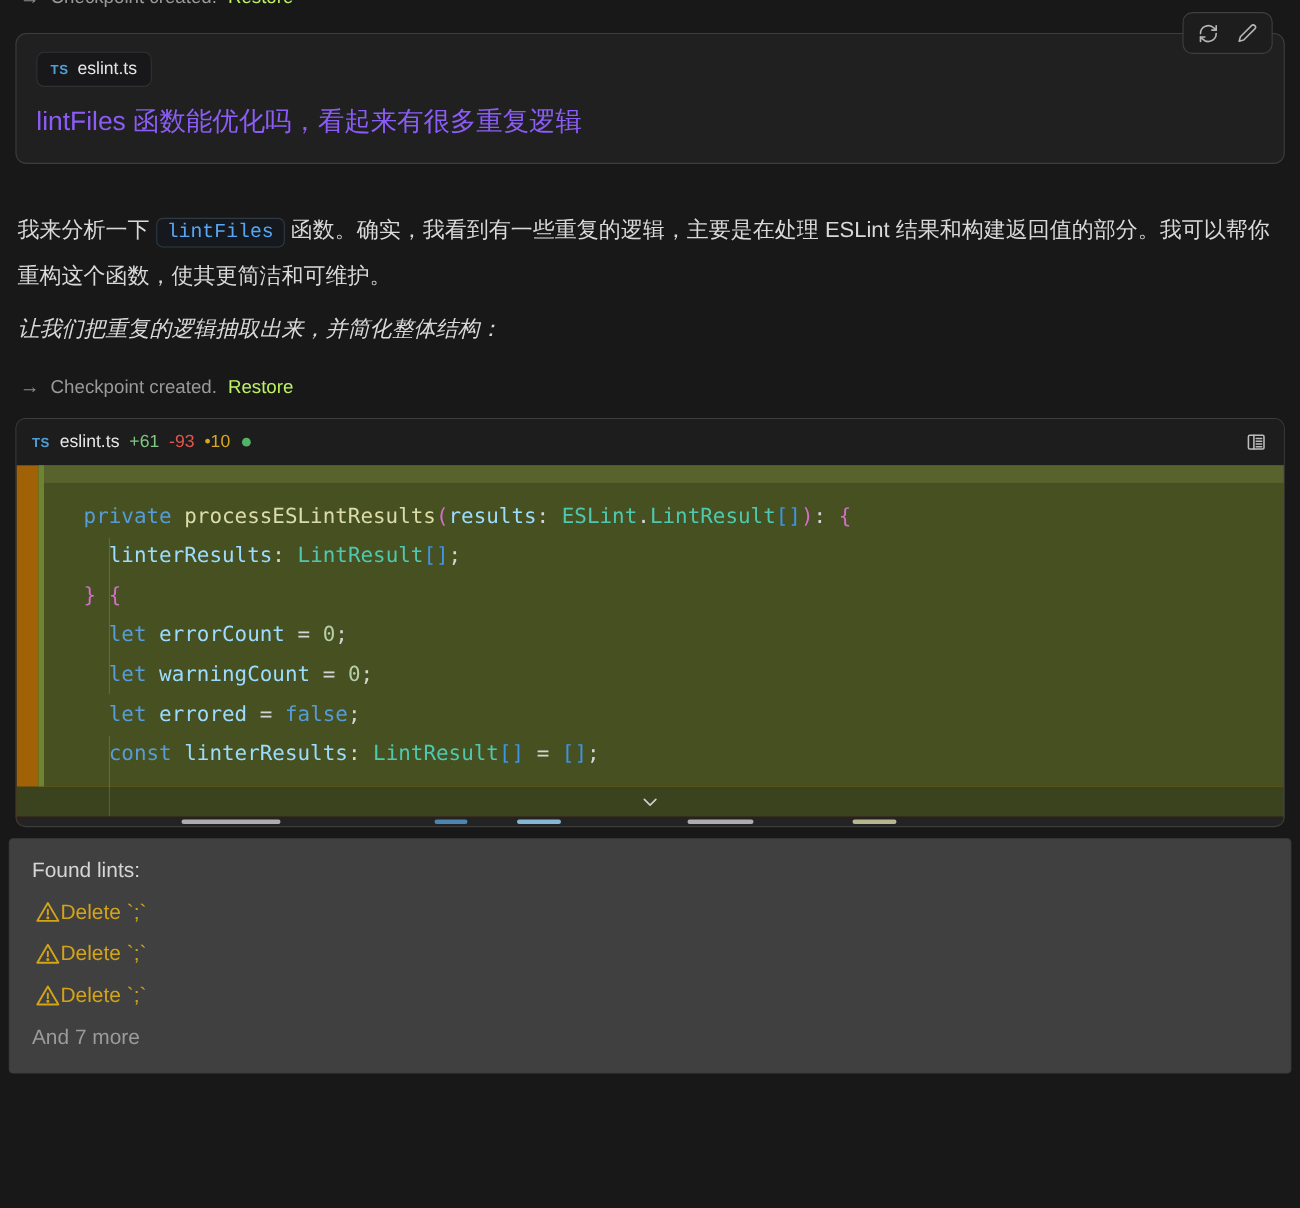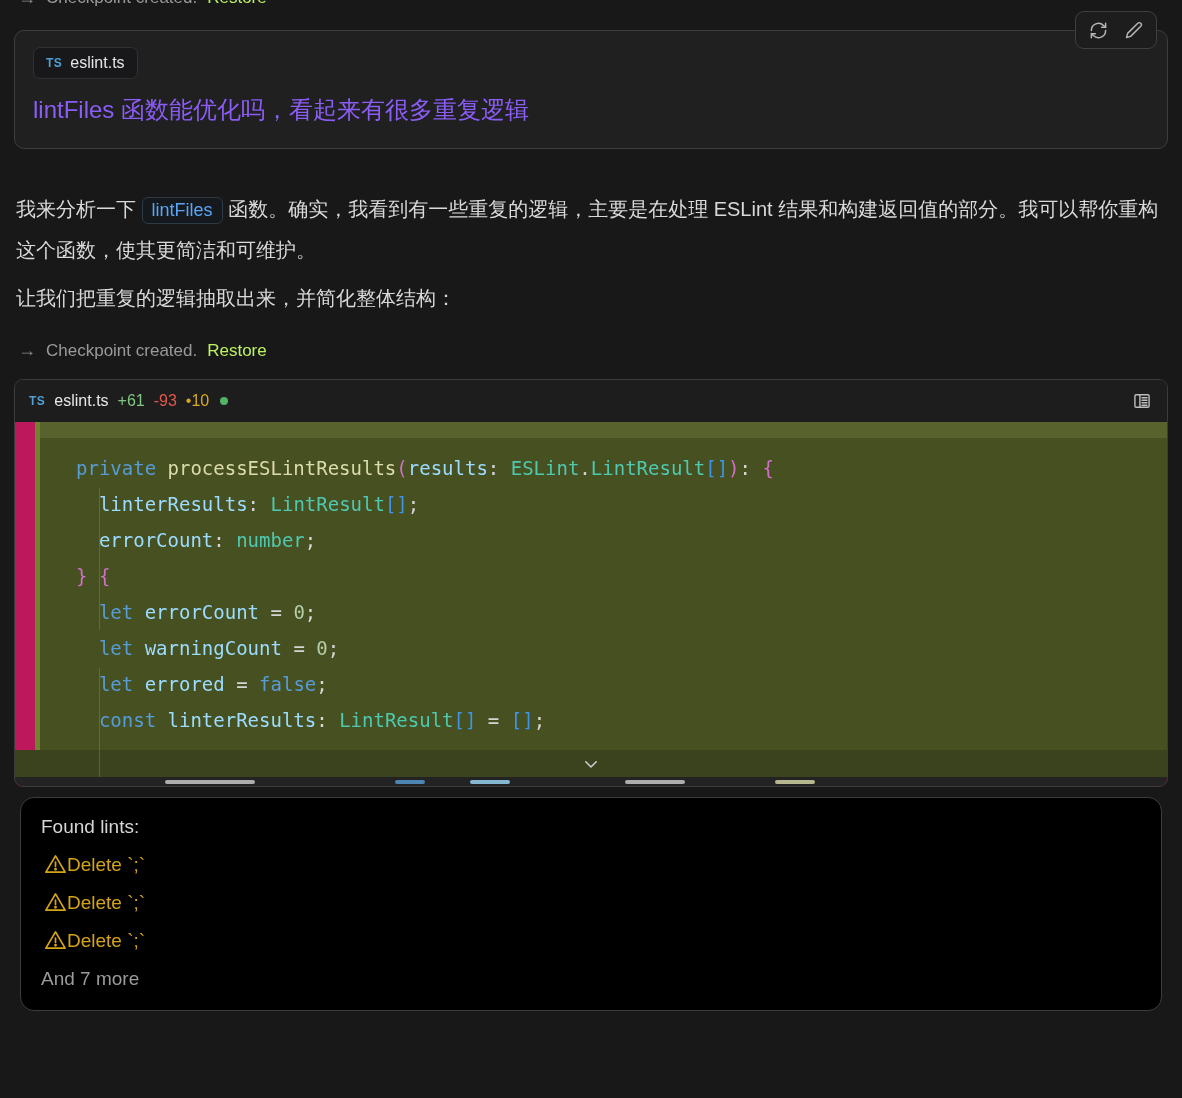--- a/index.html
+++ b/index.html
@@ -31,58 +31,58 @@
     display:inline-flex; align-items:center; gap:8px; background:#18181a;
     border:1px solid #313133; border-radius:7px; padding:6px 12px; cursor:pointer;
   }
   .ts-badge { color:#4f9fd6; font-size:12px; font-weight:700; letter-spacing:.5px; }
   .file-chip .fname { color:#e6e6e6; font-size:16px; }
   .user-msg { margin-top:15px; font-size:24px; color:#8b5cf6; }
 
   
   .assist-p { margin:0 16px; font-size:20px; line-height:40px; color:#d9d9d9; }
   #assist-p1 { margin-top:40px; }
-  #assist-p2 { margin-top:8px; }
+  #assist-p2 { margin-top:8px;font-style:italic; }
   .inline-code {
-    font-family:Liberation Sans, sans-serif; font-size:18px; color:#58a6f5;
+    font-family:Liberation Mono, monospace; font-size:18px; color:#58a6f5;
     background:#15181c; border:1px solid #2e3a44; border-radius:6px; padding:2px 9px 3px;
   }
 
   
   .diff-panel { margin:18px 14px 0; border:1px solid #3c3c3c; border-radius:9px; background:#1f1f1f; overflow:hidden; }
   .diff-header { display:flex; align-items:center; gap:9px; padding:10px 14px; background:#1d1d1e; font-size:16px; }
   .diff-header .fname { color:#e8e8e8; }
   .stat-add { color:#81c784; }
   .stat-del { color:#e2574d; }
   .stat-lints { color:#d7a81e;text-align:right; }
   .status-dot { width:8px; height:8px; border-radius:50%; background:#53b365; margin-left:2px; }
   .panel-icon { margin-left:auto; width:22px; height:22px; cursor:pointer; display:flex; align-items:center; justify-content:center; }
 
-  .diff-body { position:relative; background:#be185d; padding-left:20px; }
+  .diff-body { position:relative; background:#a16207; padding-left:20px; }
   .diff-added { position:relative; background:#465021; }
   .added-gutter { position:absolute; left:0; top:0; bottom:0; width:5px; background:#6e8430; }
   .added-topband { height:16px; background:#57622c; }
   .code-pre { padding:12px 0 12px 41px; font-family:"DejaVu Sans Mono",monospace; font-size:19px; line-height:36px; color:#d4d4d4; }
   .code-line { white-space:pre; }
   .indent-guide { position:absolute; width:1px; background:rgba(220,230,200,0.18); left:64px; }
   .tk-kw   { color:#569cd6; }
   .tk-fn   { color:#dcdcaa; }
   .tk-var  { color:#9cdcfe; }
   .tk-type { color:#4ec9b0; }
   .tk-num  { color:#b5cea8; }
   .tk-punc { color:#d4d4d4; }
   .tk-brp  { color:#d26fc9; }
   .tk-brs  { color:#3d95e8; }
 
   .expand-band { height:27px; background:#3a421e; display:flex; align-items:center; justify-content:center; cursor:pointer; margin-left:-20px; }
   .clip-strip { position:relative; height:9px; background:#232323; margin-left:-20px; overflow:hidden; }
   .clip-frag { position:absolute; top:3px; height:4px; border-radius:2px; opacity:.8; }
 
   
-  .lints-card { margin:10px 20px 0; border:1px solid #3c3c3c; border-radius:14px; background:#000000; padding:18px 20px 20px; }
+  .lints-card { margin:10px 8px 0; border:1px solid #3c3c3c; border-radius:4px; background:#404040; padding:18px 20px 20px; }
   .lints-title { font-size:19px; color:#d6d6d6; }
   .lint-row { display:flex; align-items:center; gap:0; margin-top:15px; margin-left:3px; }
   .lint-label { font-size:19px; color:#d4a417; }
   .lints-more { margin-top:16px; font-size:19px; color:#9b9b9b; }
 </style>
 </head>
 <body>
 
 <div class="checkpoint" id="checkpoint-top">
   <span class="arrow">→</span>
@@ -146,21 +146,20 @@
   </div>
   <div class="diff-body">
     <div class="diff-added">
       <div class="added-gutter"></div>
       <div class="added-topband"></div>
       <div class="indent-guide" style="top:66px;height:142px;"></div>
       <div class="indent-guide" style="top:246px;height:142px;"></div>
       <div class="code-pre" id="code-pre">
           <div class="code-line"><span class="tk-kw">private </span><span class="tk-fn">processESLintResults</span><span class="tk-brp">(</span><span class="tk-var">results</span><span class="tk-punc">: </span><span class="tk-type">ESLint</span><span class="tk-punc">.</span><span class="tk-type">LintResult</span><span class="tk-brs">[]</span><span class="tk-brp">)</span><span class="tk-punc">: </span><span class="tk-brp">{</span></div>
           <div class="code-line"><span class="tk-punc">  </span><span class="tk-var">linterResults</span><span class="tk-punc">: </span><span class="tk-type">LintResult</span><span class="tk-brs">[]</span><span class="tk-punc">;</span></div>
-          <div class="code-line"><span class="tk-punc">  </span><span class="tk-var">errorCount</span><span class="tk-punc">: </span><span class="tk-type">number</span><span class="tk-punc">;</span></div>
           <div class="code-line"><span class="tk-brp">} {</span></div>
           <div class="code-line"><span class="tk-punc">  </span><span class="tk-kw">let </span><span class="tk-var">errorCount</span><span class="tk-punc"> = </span><span class="tk-num">0</span><span class="tk-punc">;</span></div>
           <div class="code-line"><span class="tk-punc">  </span><span class="tk-kw">let </span><span class="tk-var">warningCount</span><span class="tk-punc"> = </span><span class="tk-num">0</span><span class="tk-punc">;</span></div>
           <div class="code-line"><span class="tk-punc">  </span><span class="tk-kw">let </span><span class="tk-var">errored</span><span class="tk-punc"> = </span><span class="tk-kw">false</span><span class="tk-punc">;</span></div>
           <div class="code-line"><span class="tk-punc">  </span><span class="tk-kw">const </span><span class="tk-var">linterResults</span><span class="tk-punc">: </span><span class="tk-type">LintResult</span><span class="tk-brs">[]</span><span class="tk-punc"> = </span><span class="tk-brs">[]</span><span class="tk-punc">;</span></div>
         </div>
     </div>
     <div class="expand-band">
       <svg width="18" height="18" viewBox="0 0 24 24" fill="none" stroke="#cfcfcf" stroke-width="2" stroke-linecap="round" stroke-linejoin="round">
         <polyline points="5,9 12,16 19,9"></polyline>

